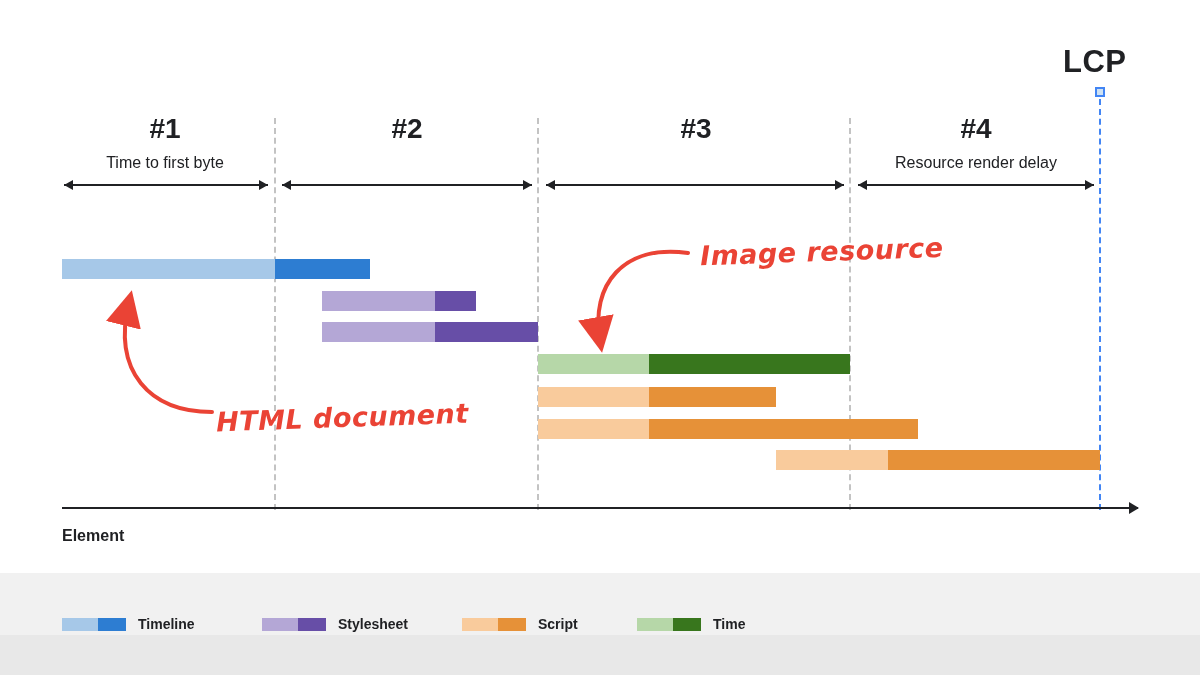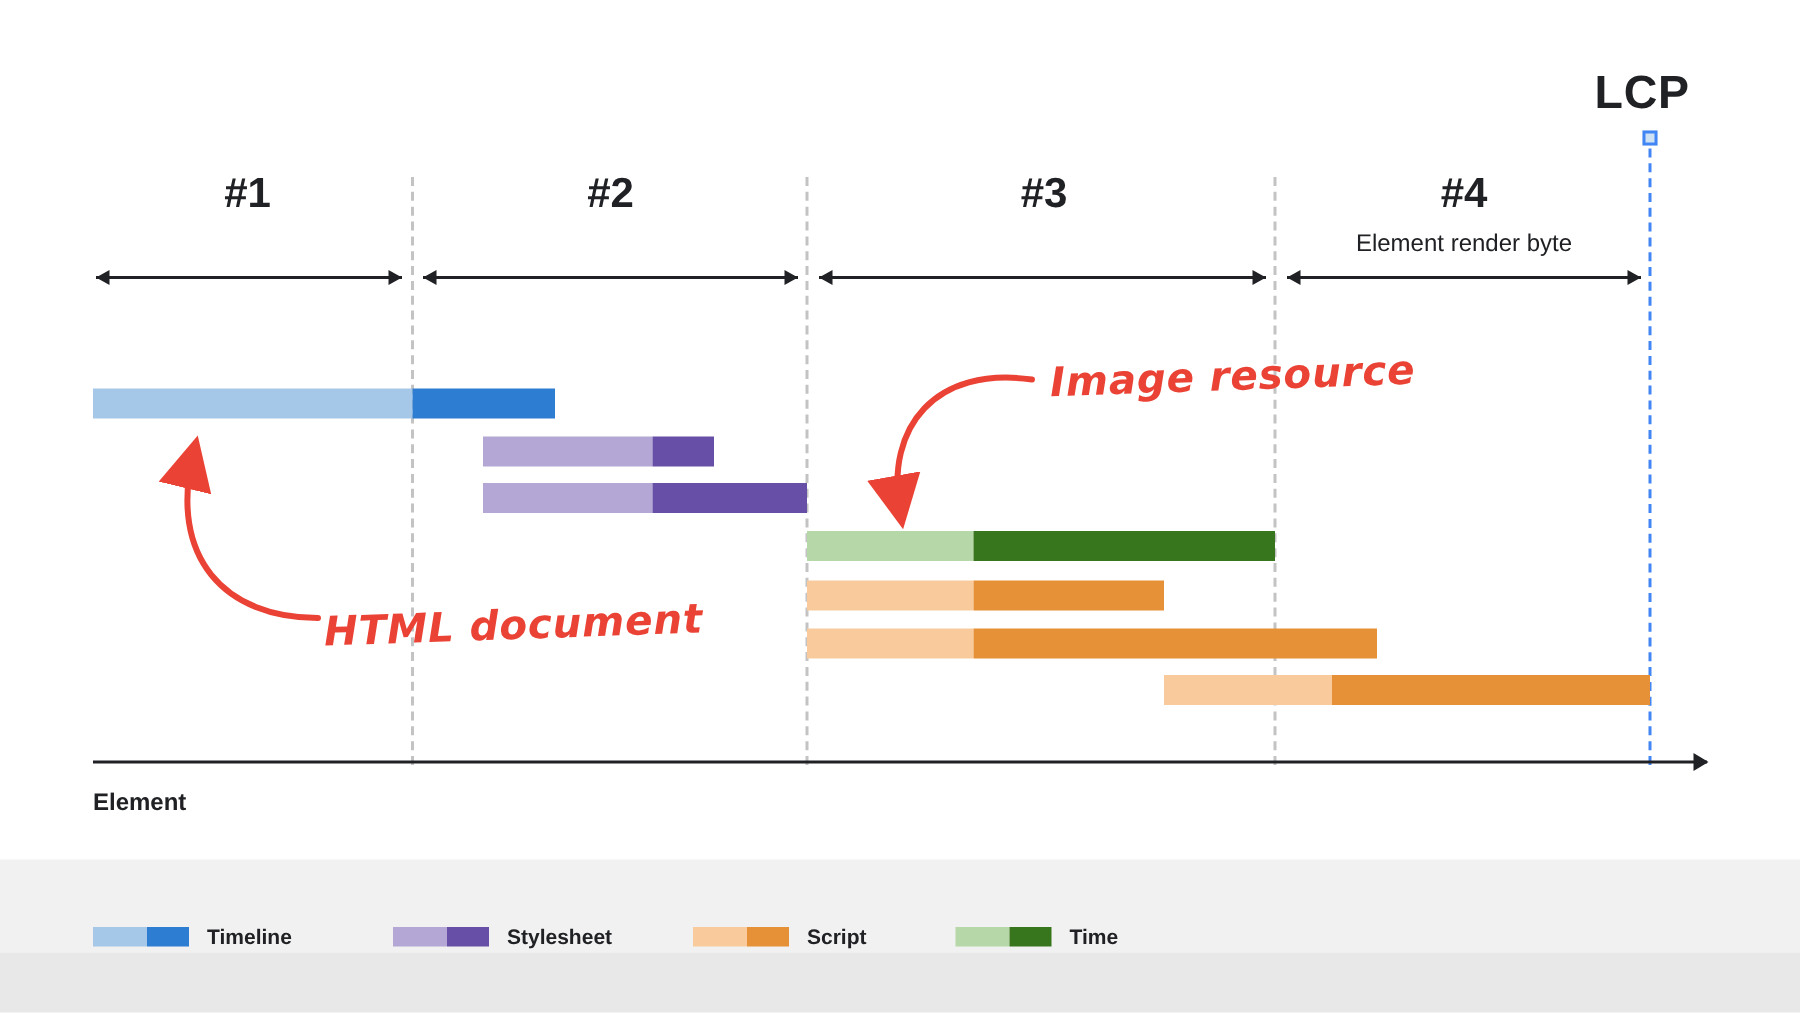--- a/index.html
+++ b/index.html
@@ -75,30 +75,31 @@
 
   <div class="lcp-marker" style="left: 1095px; top: 87px;"></div>
   <div class="lcp-line" style="left: 1099px; top: 99px; height: 411px;"></div>
 
   <div class="sep" style="left: 274px; top: 118px; height: 392px;"></div>
   <div class="sep" style="left: 537px; top: 118px; height: 392px;"></div>
   <div class="sep" style="left: 849px; top: 118px; height: 392px;"></div>
 
   <div class="phase" style="left: 62px; width: 206px;">
     <div class="phase-num">#1</div>
+    <div class="phase-label">Time to first byte</div>
   </div>
   <div class="phase" style="left: 282px; width: 250px;">
     <div class="phase-num">#2</div>
   </div>
   <div class="phase" style="left: 546px; width: 300px;">
     <div class="phase-num">#3</div>
   </div>
   <div class="phase" style="left: 858px; width: 236px;">
     <div class="phase-num">#4</div>
-    <div class="phase-label">Element render byte</div>
+    <div class="phase-label">Resource render delay</div>
   </div>
 
   <div class="h-arrow" style="left: 64px;  top: 184px; width: 204px;"></div>
   <div class="h-arrow" style="left: 282px; top: 184px; width: 250px;"></div>
   <div class="h-arrow" style="left: 546px; top: 184px; width: 298px;"></div>
   <div class="h-arrow" style="left: 858px; top: 184px; width: 236px;"></div>
 
   <div id="bars-layer" style="position:absolute; left:0; top:0; width:1200px; height:675px;">
       <div class="bar-seg" style="left: 62px; top: 259px; width: 213px; background: rgb(166, 200, 232);"></div>
       <div class="bar-seg" style="left: 275px; top: 259px; width: 95px; background: rgb(45, 125, 210);"></div>

